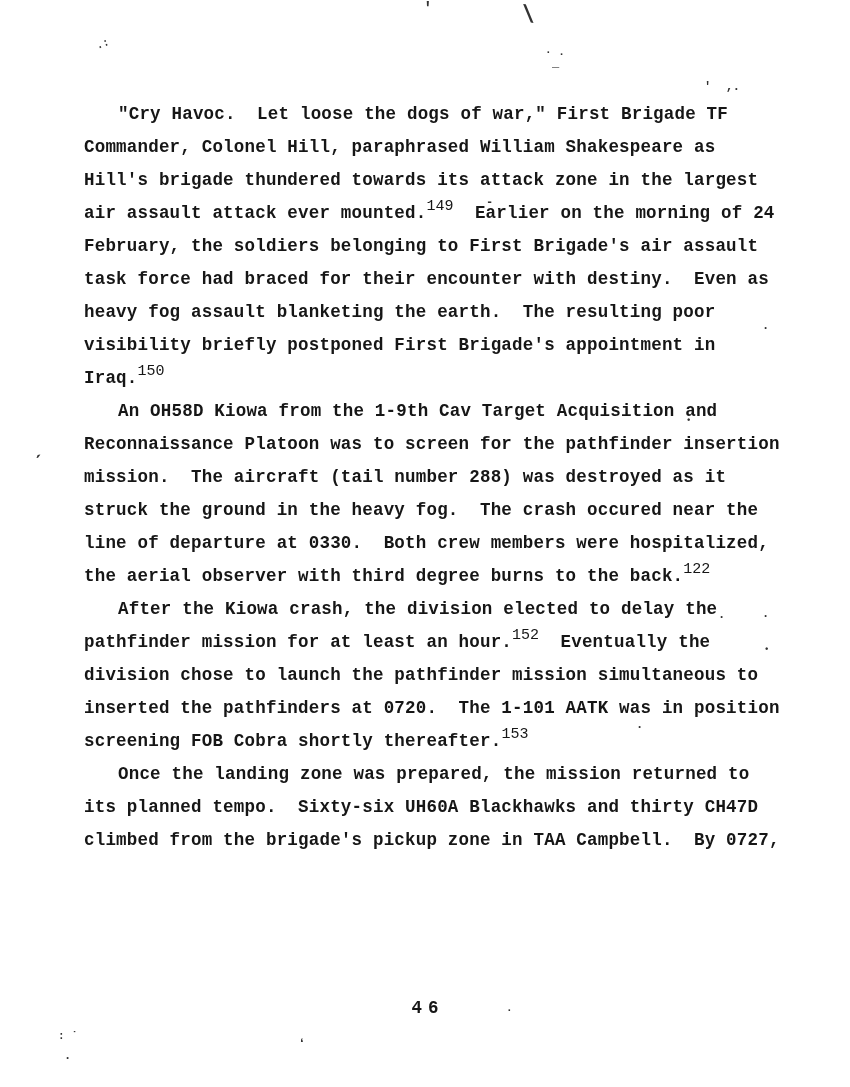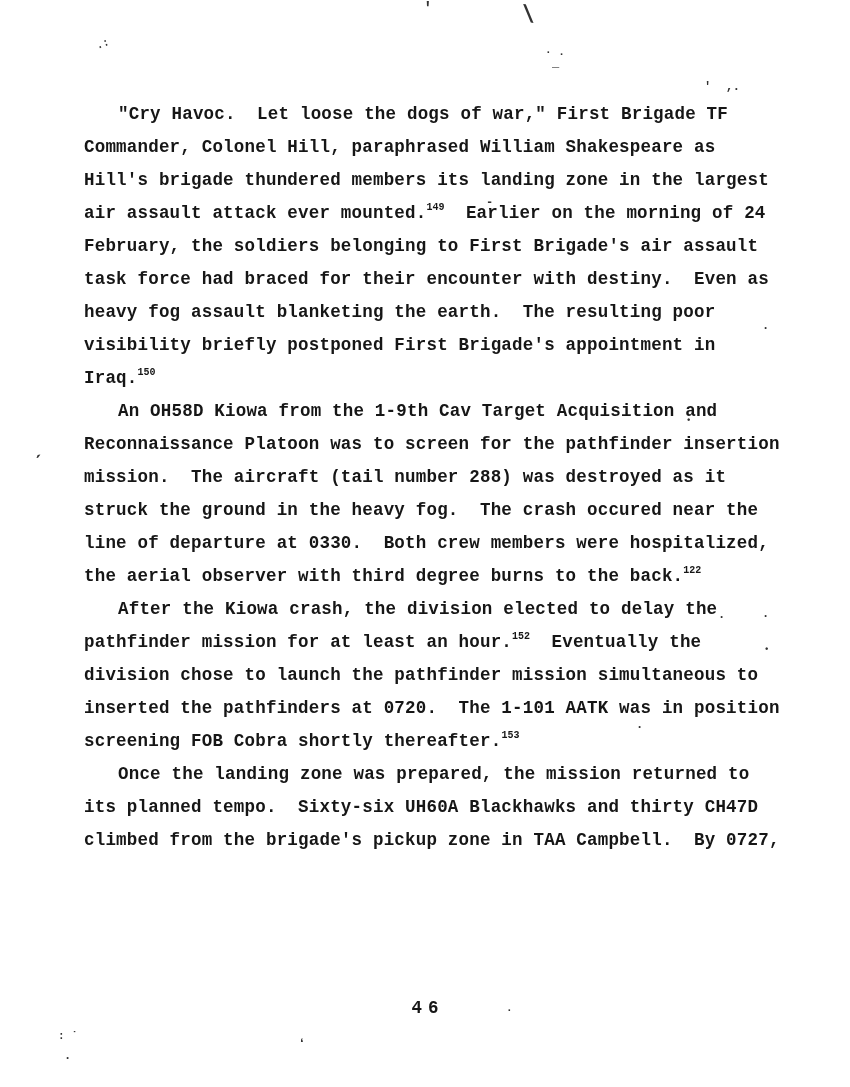--- a/index.html
+++ b/index.html
@@ -31,22 +31,22 @@
     font-size: 17.5px;
     font-weight: bold;
     line-height: 33px;
     height: 33px;
     letter-spacing: 0.2px;
   }
   .line.indent {
     padding-left: 34px;
   }
   .sup {
-    font-size: 10px;
-    font-weight: bold;
+    font-size: 15px;
+    font-weight: normal;
     position: relative;
     top: -8px;
     letter-spacing: 0;
   }
   #page-number {
     position: absolute;
     top: 998px;
     left: 0;
     right: 0;
     text-align: center;
@@ -64,21 +64,21 @@
   }
 </style>
 </head>
 <body>
 
 <div id="page">
   <div id="doc-body">
       <div class="paragraph">
         <div class="line indent"><span>"Cry Havoc.  Let loose the dogs of war," First Brigade TF</span></div>
         <div class="line"><span>Commander, Colonel Hill, paraphrased William Shakespeare as</span></div>
-        <div class="line"><span>Hill's brigade thundered members its landing zone in the largest</span></div>
+        <div class="line"><span>Hill's brigade thundered towards its attack zone in the largest</span></div>
         <div class="line"><span>air assault attack ever mounted.</span><span class="sup">149</span><span>  Earlier on the morning of 24</span></div>
         <div class="line"><span>February, the soldiers belonging to First Brigade's air assault</span></div>
         <div class="line"><span>task force had braced for their encounter with destiny.  Even as</span></div>
         <div class="line"><span>heavy fog assault blanketing the earth.  The resulting poor</span></div>
         <div class="line"><span>visibility briefly postponed First Brigade's appointment in</span></div>
         <div class="line"><span>Iraq.</span><span class="sup">150</span></div>
       </div>
       <div class="paragraph">
         <div class="line indent"><span>An OH58D Kiowa from the 1-9th Cav Target Acquisition and</span></div>
         <div class="line"><span>Reconnaissance Platoon was to screen for the pathfinder insertion</span></div>

